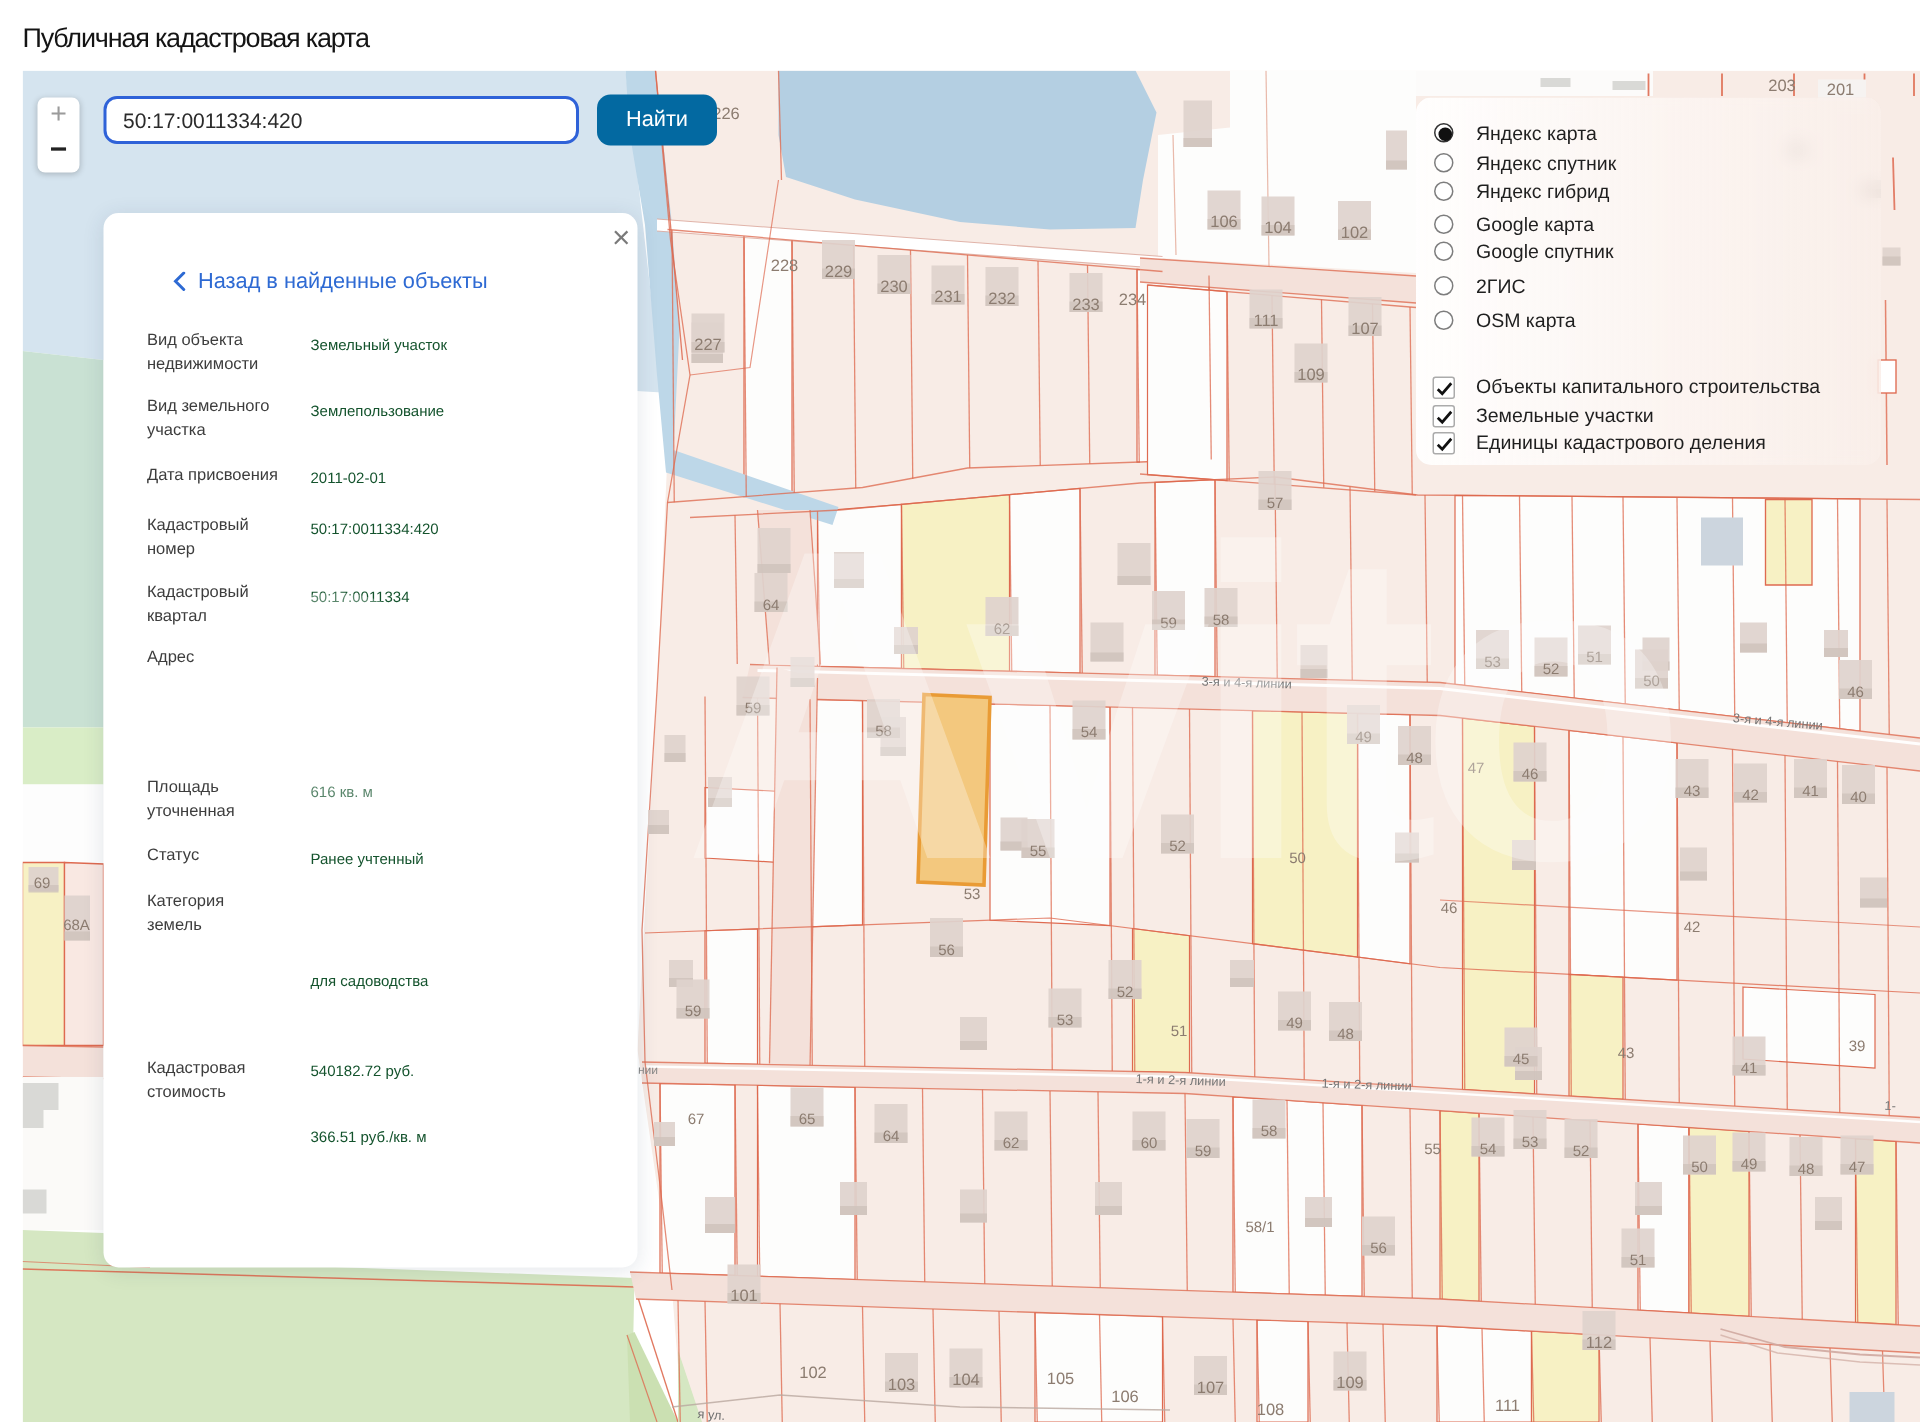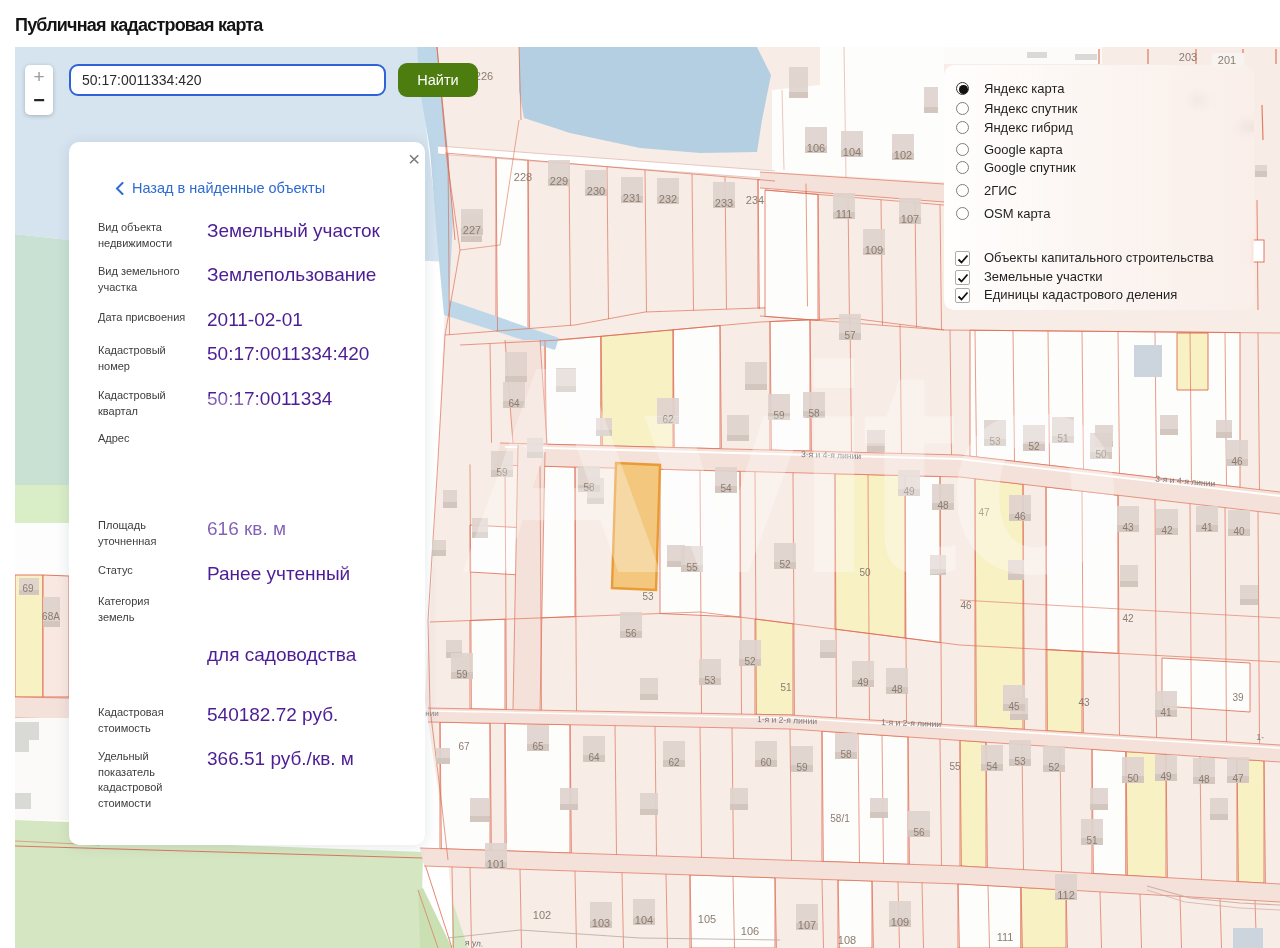--- a/index.html
+++ b/index.html
@@ -1,37 +1,37 @@
 <!DOCTYPE html>
 <html><head><meta charset="utf-8">
 <style>
 *{margin:0;padding:0;box-sizing:border-box}
 html,body{width:1280px;height:948px;overflow:hidden;background:#fff;
   font-family:"Liberation Sans",sans-serif;position:relative}
-.title{position:absolute;left:15px;top:15px;font-size:18px;font-weight:700;color:#141414;letter-spacing:-0.8px}
+.title{position:absolute;left:15px;top:15px;font-size:18px;font-weight:400;color:#141414;letter-spacing:-0.8px}
 .wm{position:absolute;left:455px;top:330px;width:700px;height:320px;pointer-events:none;z-index:30;
   font-weight:700;font-size:295px;color:rgba(255,255,255,0.30);letter-spacing:-14px;line-height:280px}
 .wmc1{position:absolute;left:137px;top:395px;width:172px;height:172px;border-radius:50%;background:rgba(255,255,255,0.30);z-index:31}
 .wmc2{position:absolute;left:307px;top:472px;width:98px;height:98px;border-radius:50%;background:rgba(255,255,255,0.30);z-index:31}
 .zbox{position:absolute;left:25px;top:65px;width:28px;height:50px;background:#fff;border-radius:5px;
   box-shadow:0 1px 4px rgba(0,0,0,0.22);z-index:40;text-align:center}
 .zp{position:absolute;left:0;top:1px;width:28px;font-size:19px;color:#9b9b9b}
 .zm{position:absolute;left:0;top:24px;width:28px;font-size:20px;color:#222;font-weight:700}
 .sinput{position:absolute;left:69px;top:64px;width:317px;height:32px;background:#fff;
   border:2px solid #2f62d8;border-radius:9px;z-index:40;font-size:14px;color:#2b2b2b;
   line-height:28px;padding-left:11px}
-.sbtn{position:absolute;left:398px;top:63px;width:80px;height:34px;background:#4d7c0f;border-radius:9px;
+.sbtn{position:absolute;left:398px;top:63px;width:80px;height:34px;background:#0369a1;border-radius:9px;
   z-index:40;color:#fff;font-size:14.5px;text-align:center;line-height:34px}
 .panel{position:absolute;left:69px;top:142px;width:356px;height:703px;background:#fff;border-radius:10px;
   box-shadow:0 2px 14px rgba(31,57,88,0.12);z-index:20}
 .pclose{position:absolute;left:339px;top:5px;font-size:21px;color:#7a7a7a;font-weight:400}
 .plink{position:absolute;left:46px;top:38px;color:#2e6ad3;font-size:14.5px;font-weight:500}
 .plink svg{margin-right:8px}
 .lbl{position:absolute;left:29px;width:115px;font-size:11px;line-height:15.5px;color:#3d3d3d}
-.val{position:absolute;left:138px;width:205px;font-size:19px;line-height:17.6px;color:#4c1d95}
+.val{position:absolute;left:138px;width:205px;font-size:10px;line-height:17.6px;color:#14532d}
 .rpanel{position:absolute;left:944px;top:65px;width:310px;height:245px;background:linear-gradient(90deg, rgba(255,255,255,0.93), rgba(252,246,243,0.80) 55%, rgba(250,240,235,0.68));
   border-radius:10px;z-index:20;-webkit-backdrop-filter:blur(5px);backdrop-filter:blur(5px)}
 .rc{position:absolute;left:12px;width:13px;height:13px;border-radius:50%;border:1.6px solid #333;background:#fff}
 .rc.off{border-color:#7d7d7d}
 .rdot{position:absolute;left:2.2px;top:2.2px;width:8.6px;height:8.6px;border-radius:50%;background:#111}
 .rlbl{position:absolute;left:40px;font-size:13px;color:#1f1f1f}
 .cb{position:absolute;left:11px;width:15px;height:15px;border:1px solid #ababab;border-radius:2px;background:#fff;text-align:center}
 .cb svg{display:block;margin:2px auto 0}
 </style></head>
 <body>
@@ -580,21 +580,20 @@
     <div class="val" style="top:248px">50:17:0011334</div>
     <div class="lbl" style="top:289px">Адрес</div>
     <div class="lbl" style="top:376px">Площадь<br>уточненная</div>
     <div class="val" style="top:378px">616 кв. м</div>
     <div class="lbl" style="top:421px">Статус</div>
     <div class="val" style="top:423px">Ранее учтенный</div>
     <div class="lbl" style="top:452px">Категория<br>земель</div>
     <div class="val" style="top:504px">для садоводства</div>
     <div class="lbl" style="top:563px">Кадастровая<br>стоимость</div>
     <div class="val" style="top:564px">540182.72 руб.</div>
-    <div class="lbl" style="top:607px">Удельный<br>показатель<br>кадастровой<br>стоимости</div>
     <div class="val" style="top:608px">366.51 руб./кв. м</div>
 </div>
 <div class="rpanel">
     <span class="rc" style="top:17px">
       <span class="rdot"></span>
     </span>
     <span class="rlbl" style="top:16px">Яндекс карта</span>
     <span class="rc off" style="top:37px"></span>
     <span class="rlbl" style="top:36px">Яндекс спутник</span>
     <span class="rc off" style="top:56px"></span>

